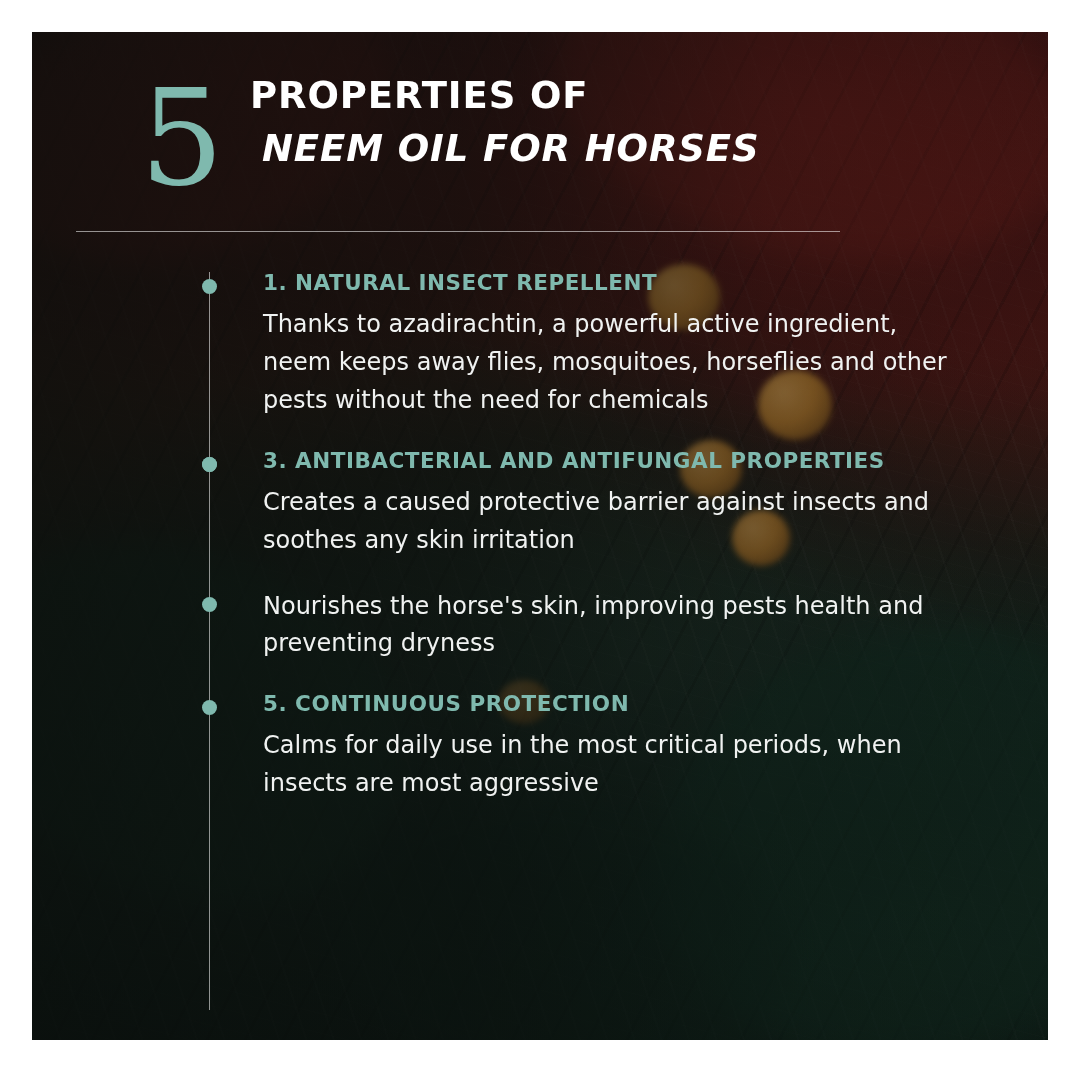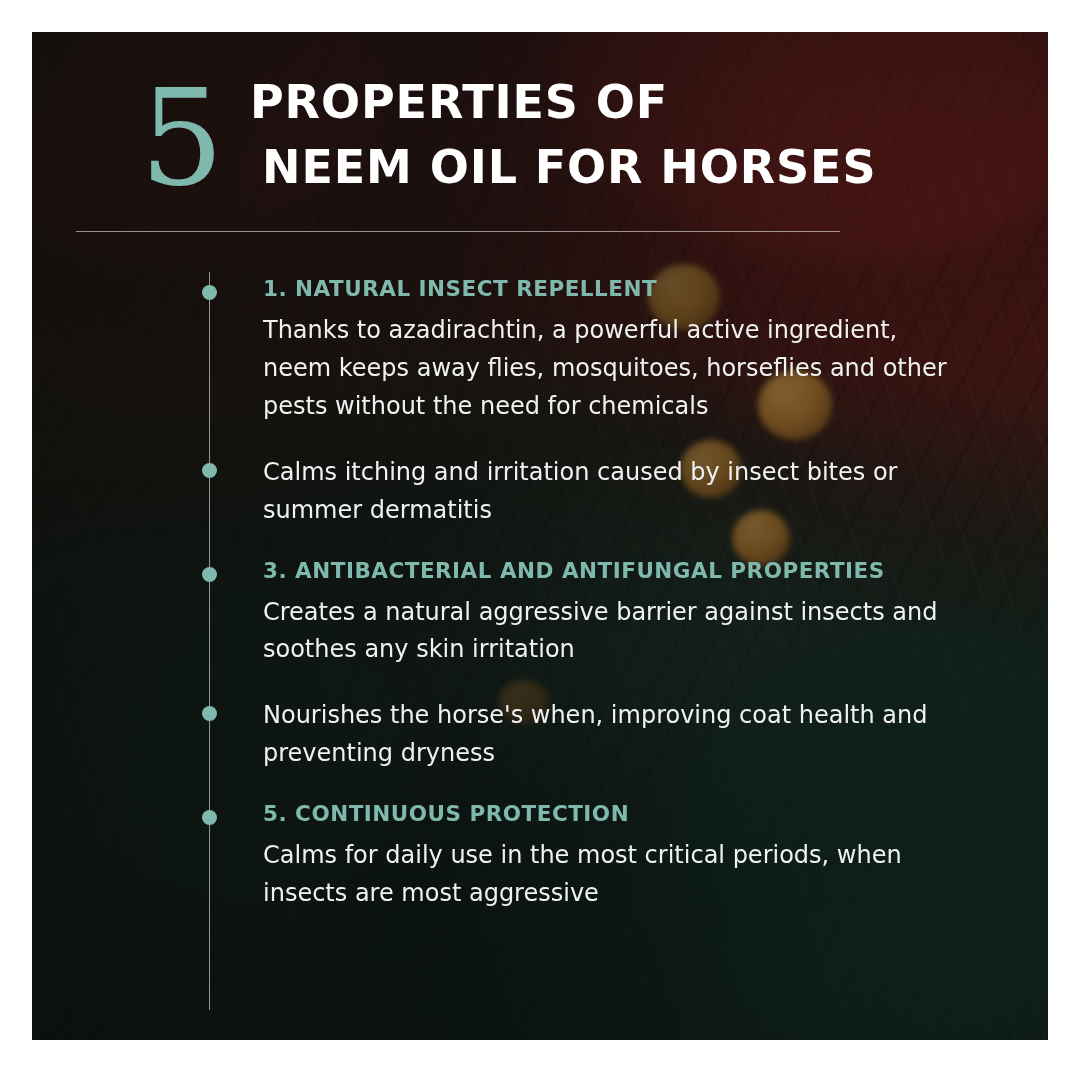--- a/index.html
+++ b/index.html
@@ -109,28 +109,28 @@
     line-height: 0.82;
     color: #7fb9ae;
     font-weight: 400;
     letter-spacing: -2px;
   }
 
   .title {
     margin-left: 110px;
     font-family: "DejaVu Sans", sans-serif;
     font-weight: 700;
-    font-size: 46px;
+    font-size: 37px;
     line-height: 1.42;
     letter-spacing: 0.9px;
     color: #ffffff;
     text-transform: uppercase;
   }
   .title .l1 { display: block; }
-  .title .l2 { display: block; padding-left: 12px; }
+  .title .l2 { display: block; padding-left: 12px; font-style: italic; }
 
   .rule {
     position: absolute;
     left: 44px;
     top: 199px;
     width: 764px;
     height: 1px;
     background: rgba(255,255,255,0.55);
   }
 
@@ -168,21 +168,21 @@
     background: #7fb9ae;
   }
 
   .item-title {
     font-family: "DejaVu Sans", sans-serif;
     font-weight: 700;
     font-size: 21.5px;
     letter-spacing: 0.5px;
     color: #7fb9ae;
     text-transform: uppercase;
-    margin: 16px 0 11px 0;
+    margin: 10px 0 11px 0;
   }
 
   .item-body {
     font-family: "DejaVu Sans", sans-serif;
     font-size: 24px;
     line-height: 1.58;
     color: #f0f2f1;
     font-weight: 400;
     margin: 0;
     max-width: 700px;
@@ -229,32 +229,31 @@
         <div class="timeline-line"></div>
 
         <div class="item">
           <span class="dot"></span>
           <p class="item-title">1. NATURAL INSECT REPELLENT</p>
           <p class="item-body">Thanks to azadirachtin, a powerful active ingredient, neem keeps away flies, mosquitoes, horseflies and other pests without the need for chemicals</p>
         </div>
 
         <div class="item">
           <span class="dot"></span>
-          <p class="item-body">Calms itching and irritation caused by insect bites or summer dermatitis</p>
         </div>
 
         <div class="item">
           <span class="dot"></span>
           <p class="item-title">3. ANTIBACTERIAL AND ANTIFUNGAL PROPERTIES</p>
-          <p class="item-body">Creates a natural aggressive barrier against insects and soothes any skin irritation</p>
-        </div>
-
-        <div class="item">
-          <span class="dot"></span>
-          <p class="item-body">Nourishes the horse's when, improving coat health and preventing dryness</p>
+          <p class="item-body">Creates a caused protective barrier against insects and soothes any skin irritation</p>
+        </div>
+
+        <div class="item">
+          <span class="dot"></span>
+          <p class="item-body">Nourishes the horse's skin, improving pests health and preventing dryness</p>
         </div>
 
         <div class="item">
           <span class="dot"></span>
           <p class="item-title">5. CONTINUOUS PROTECTION</p>
           <p class="item-body">Calms for daily use in the most critical periods, when insects are most aggressive</p>
         </div>
 
       </div>
     </div>

